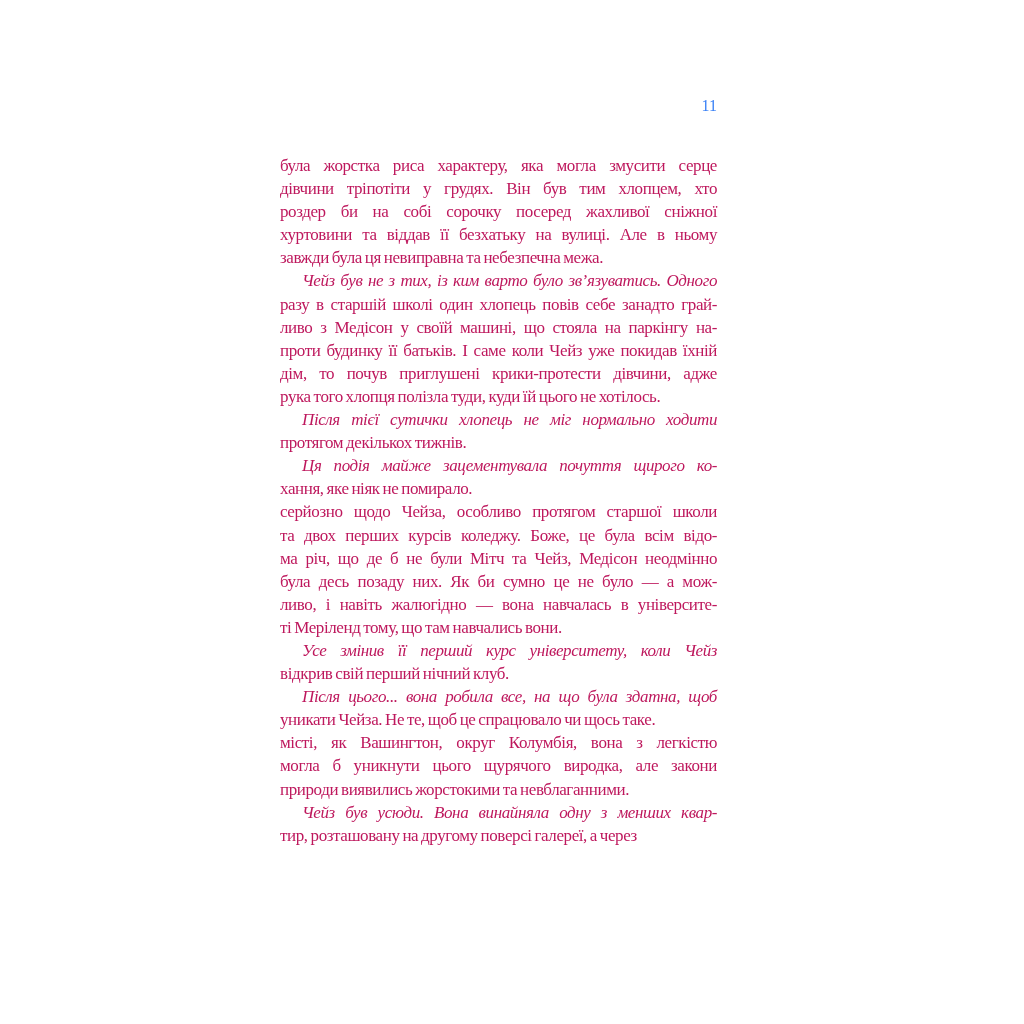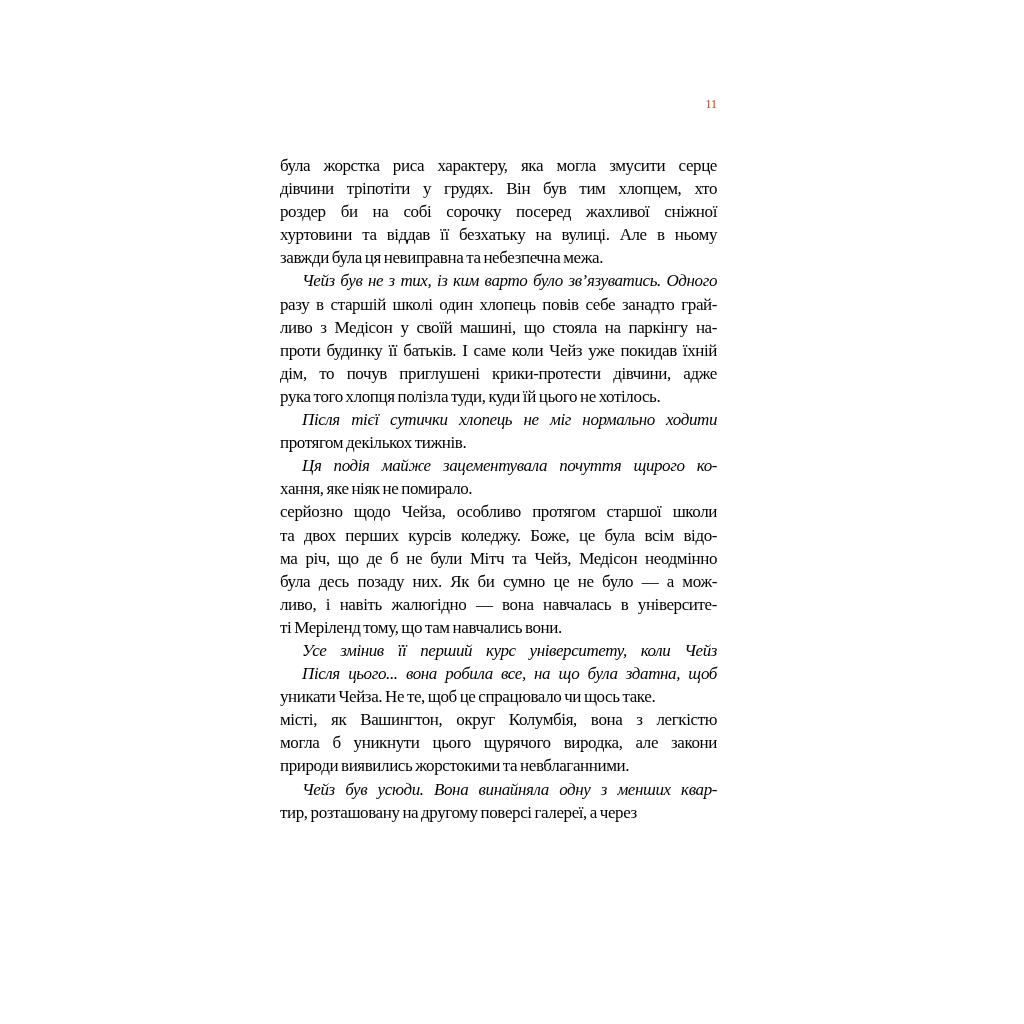--- a/index.html
+++ b/index.html
@@ -14,29 +14,29 @@
     background: #ffffff;
     font-family: "Liberation Serif", serif;
     overflow: hidden;
   }
   .page-number {
     position: absolute;
     top: 97px;
     left: 280px;
     width: 437px;
     text-align: right;
-    font-size: 12px;
-    color: #c2410c;
+    font-size: 16px;
+    color: #3b82f6;
   }
   .text-column {
     position: absolute;
     top: 154px;
     left: 280px;
     width: 437px;
-    color: #000000;
+    color: #be185d;
   }
   .paragraph {
     margin: 0;
     padding: 0;
   }
   .text-line {
     font-size: 17px;
     line-height: 23.1px;
     letter-spacing: -0.4px;
     word-spacing: -1px;
@@ -84,20 +84,21 @@
       <div class="paragraph">
         <div class="text-line">серйозно щодо Чейза, особливо протягом старшої школи</div>
         <div class="text-line">та двох перших курсів коледжу. Боже, це була всім відо-</div>
         <div class="text-line">ма річ, що де б не були Мітч та Чейз, Медісон неодмінно</div>
         <div class="text-line">була десь позаду них. Як би сумно це не було — а мож-</div>
         <div class="text-line">ливо, і навіть жалюгідно — вона навчалась в університе-</div>
         <div class="text-line last">ті Меріленд тому, що там навчались вони.</div>
       </div>
       <div class="paragraph">
         <div class="text-line indent">Усе змінив її перший курс університету, коли Чейз</div>
+        <div class="text-line last">відкрив свій перший нічний клуб.</div>
       </div>
       <div class="paragraph">
         <div class="text-line indent">Після цього... вона робила все, на що була здатна, щоб</div>
         <div class="text-line last">уникати Чейза. Не те, щоб це спрацювало чи щось таке.</div>
       </div>
       <div class="paragraph">
         <div class="text-line">місті, як Вашингтон, округ Колумбія, вона з легкістю</div>
         <div class="text-line">могла б уникнути цього щурячого виродка, але закони</div>
         <div class="text-line last">природи виявились жорстокими та невблаганними.</div>
       </div>

